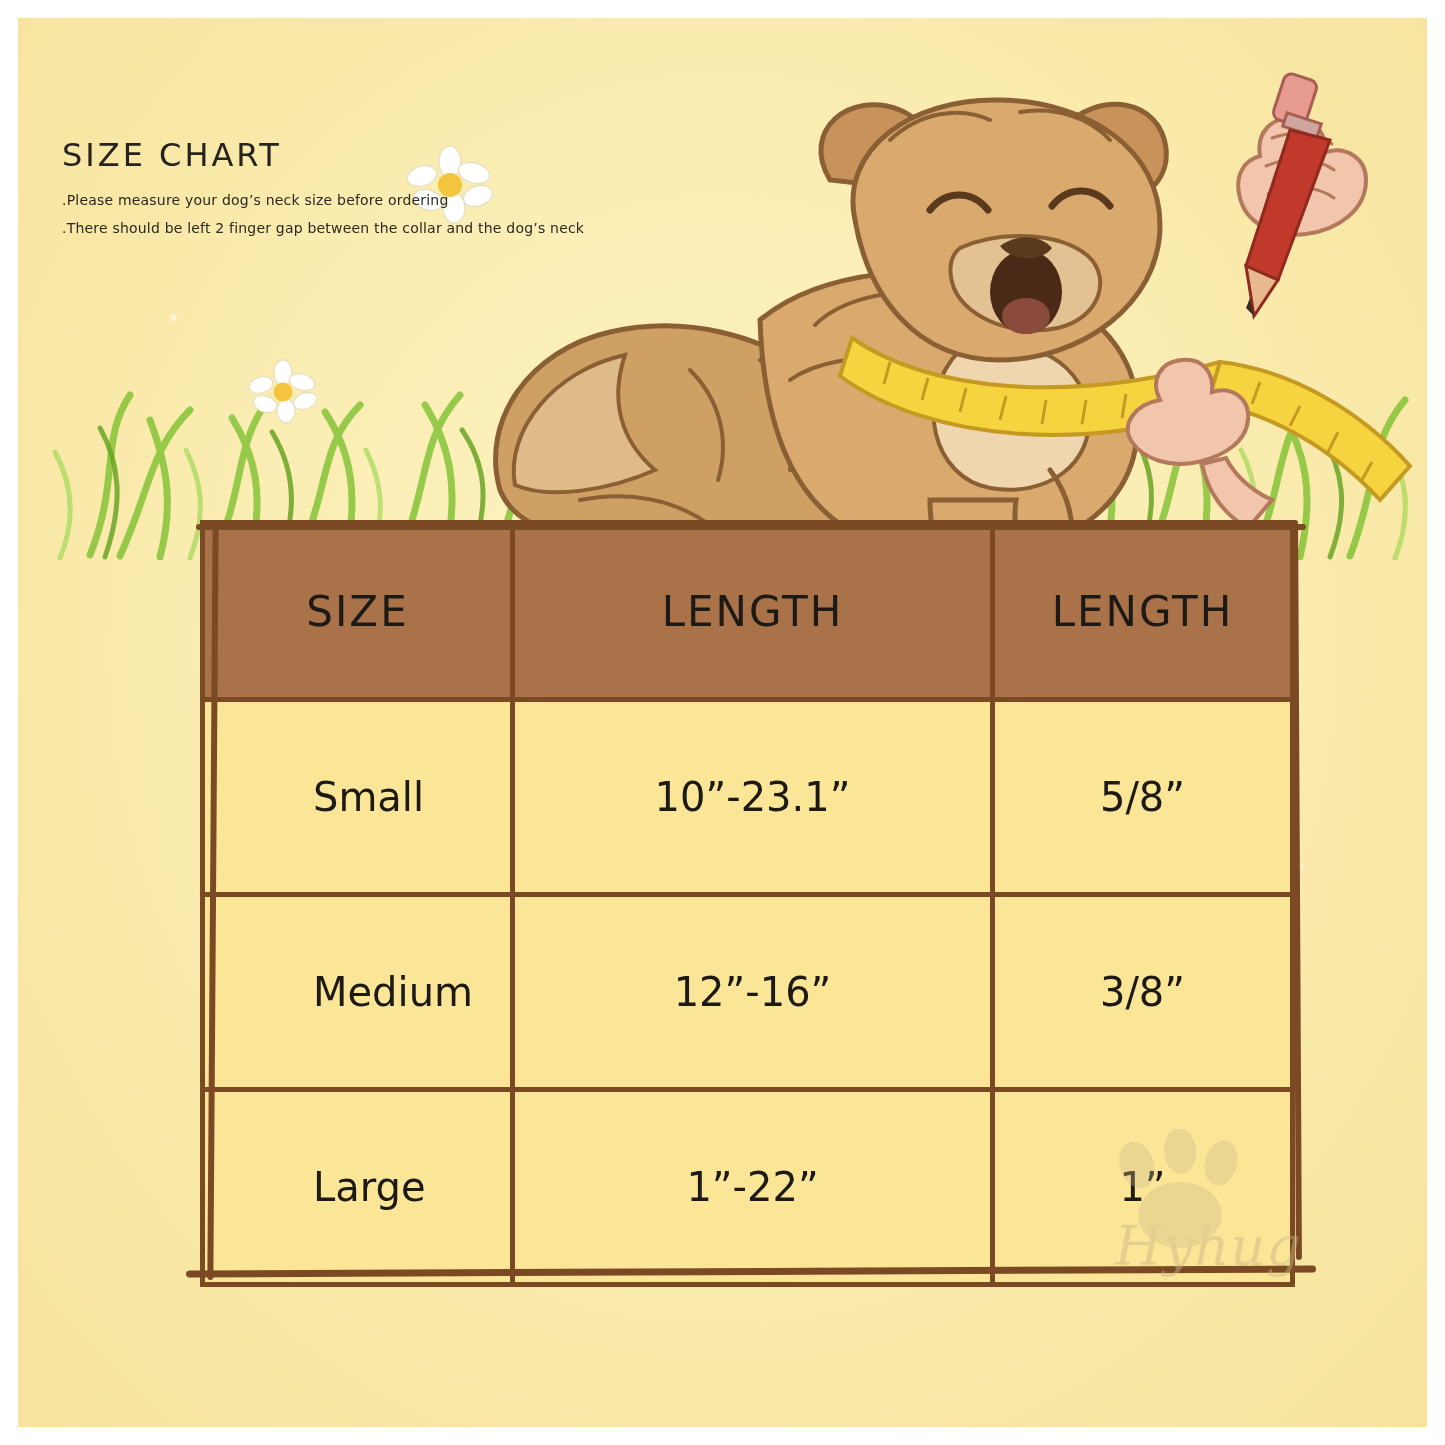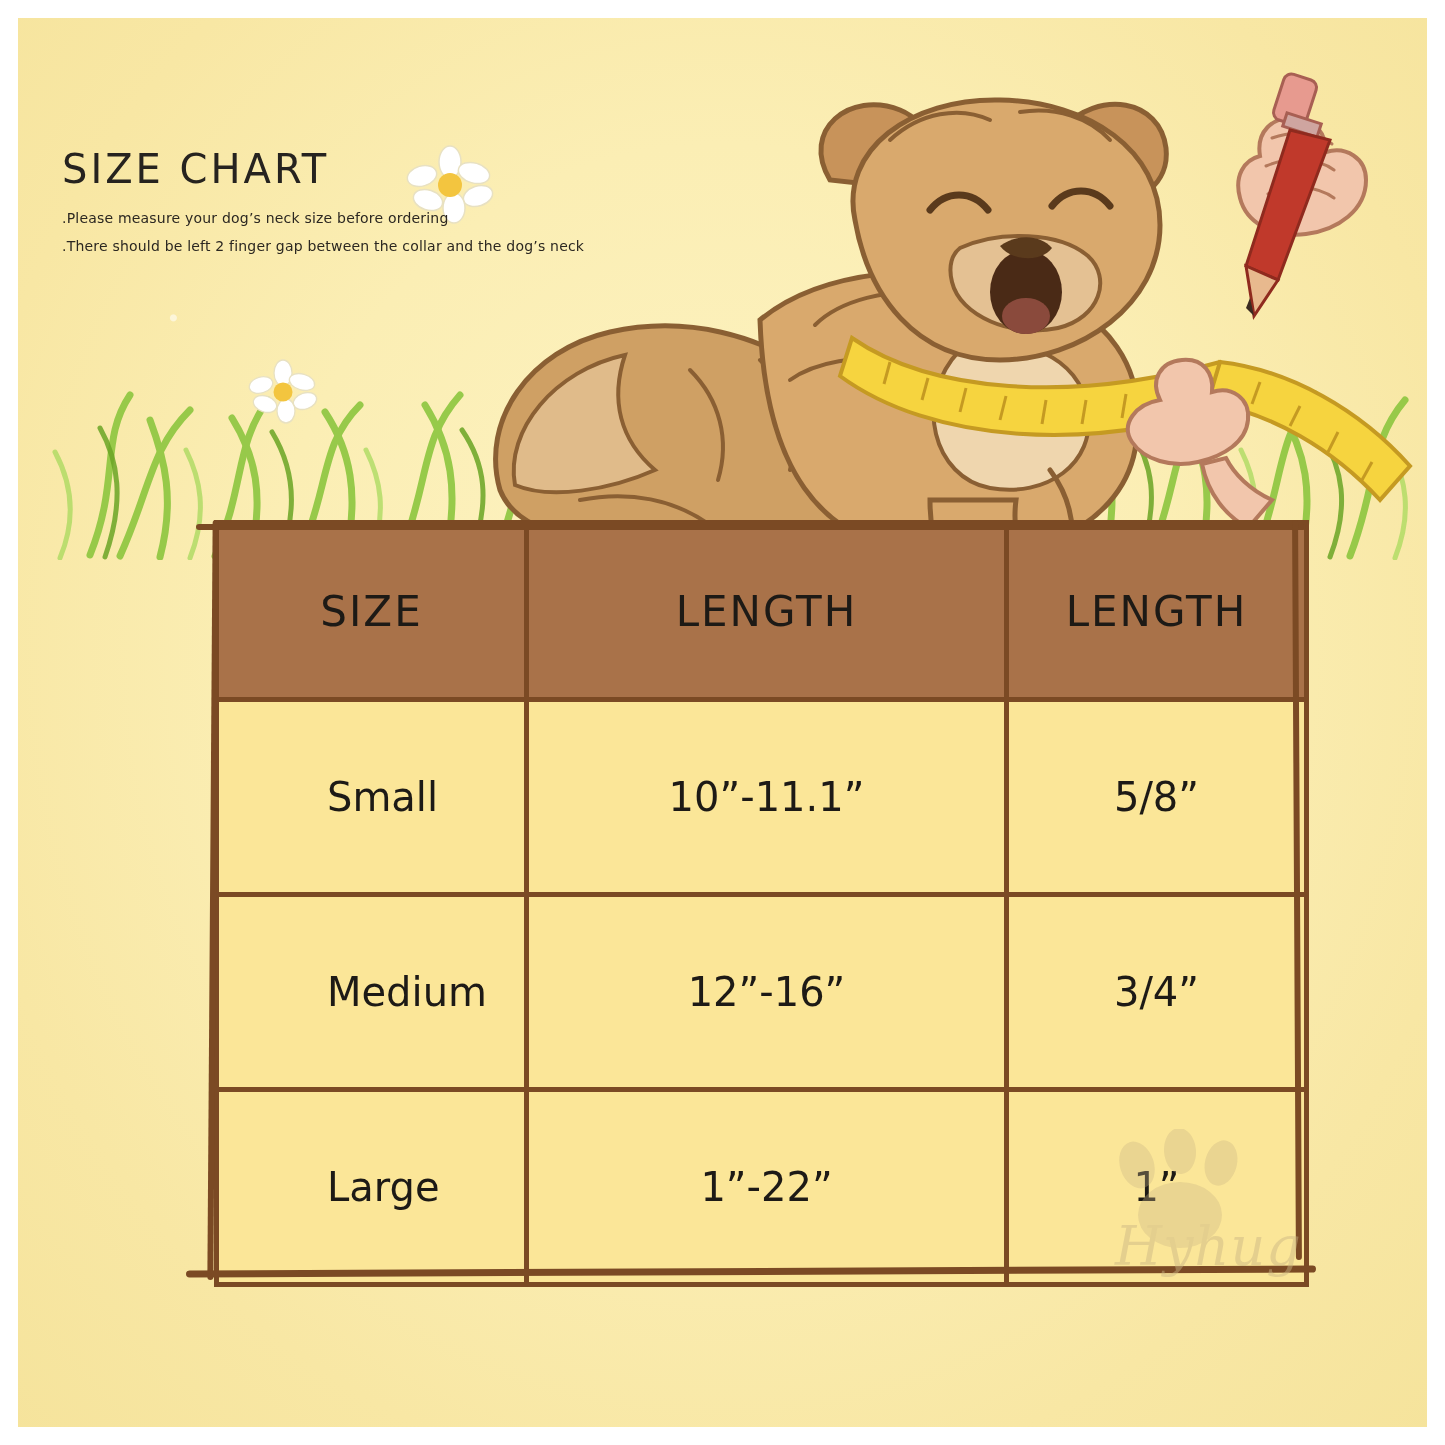--- a/index.html
+++ b/index.html
@@ -39,24 +39,24 @@
 
   
   .heading {
     position: absolute;
     left: 62px;
     top: 128px;
     z-index: 12;
   }
   .title {
     font-family: "DejaVu Sans", sans-serif;
-    font-size: 40px;
+    font-size: 32px;
     letter-spacing: 3px;
     color: #26231f;
-    margin: 18px 0 18px 0;
+    margin: 8px 0 18px 0;
     font-weight: 400;
   }
   .note {
     font-size: 14px;
     color: #2b2721;
     margin: 0 0 12px 0;
     letter-spacing: 0.2px;
   }
 
   
@@ -89,21 +89,21 @@
     position: absolute;
     left: 196px;
     top: 520px;
     width: 1112px;
     height: 760px;
     z-index: 20;
   }
   table.size-table {
     border-collapse: collapse;
     width: 1090px;
-    margin-left: 18px;
+    margin-left: 4px;
     table-layout: fixed;
   }
   table.size-table th, table.size-table td {
     border: 5px solid #7b4a24;
     text-align: center;
     vertical-align: middle;
   }
   table.size-table thead th {
     background: #a97249;
     height: 170px;
@@ -386,27 +386,27 @@
       <thead>
         <tr>
           <th>SIZE</th>
           <th>LENGTH</th>
           <th>LENGTH</th>
         </tr>
       </thead>
       <tbody>
         <tr>
           <td class="c-size">Small</td>
-          <td>10”-11.1”</td>
+          <td>10”-23.1”</td>
           <td>5/8”</td>
         </tr>
         <tr>
           <td class="c-size">Medium</td>
           <td>12”-16”</td>
-          <td>3/4”</td>
+          <td>3/8”</td>
         </tr>
         <tr>
           <td class="c-size">Large</td>
           <td>1”-22”</td>
           <td>1”</td>
         </tr>
       </tbody>
     </table>
   </div>
 

